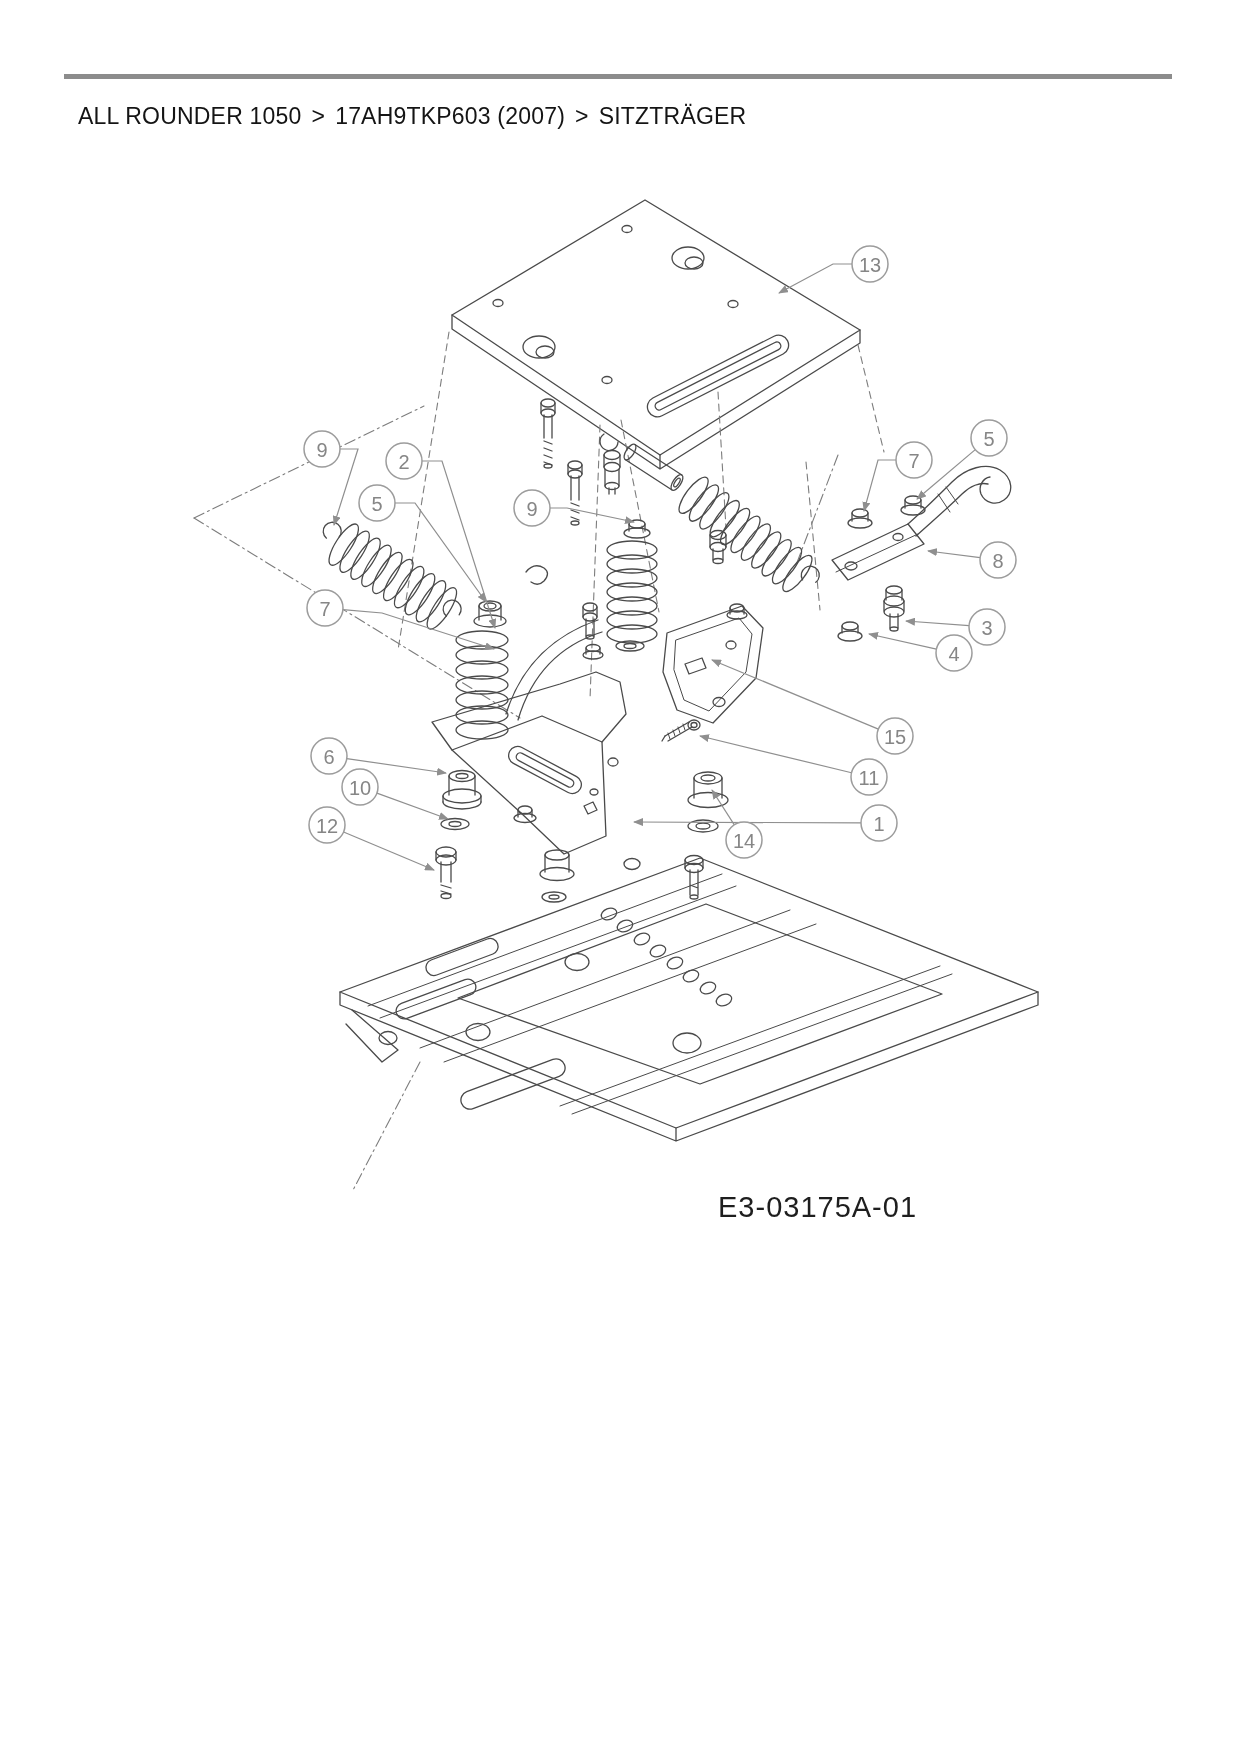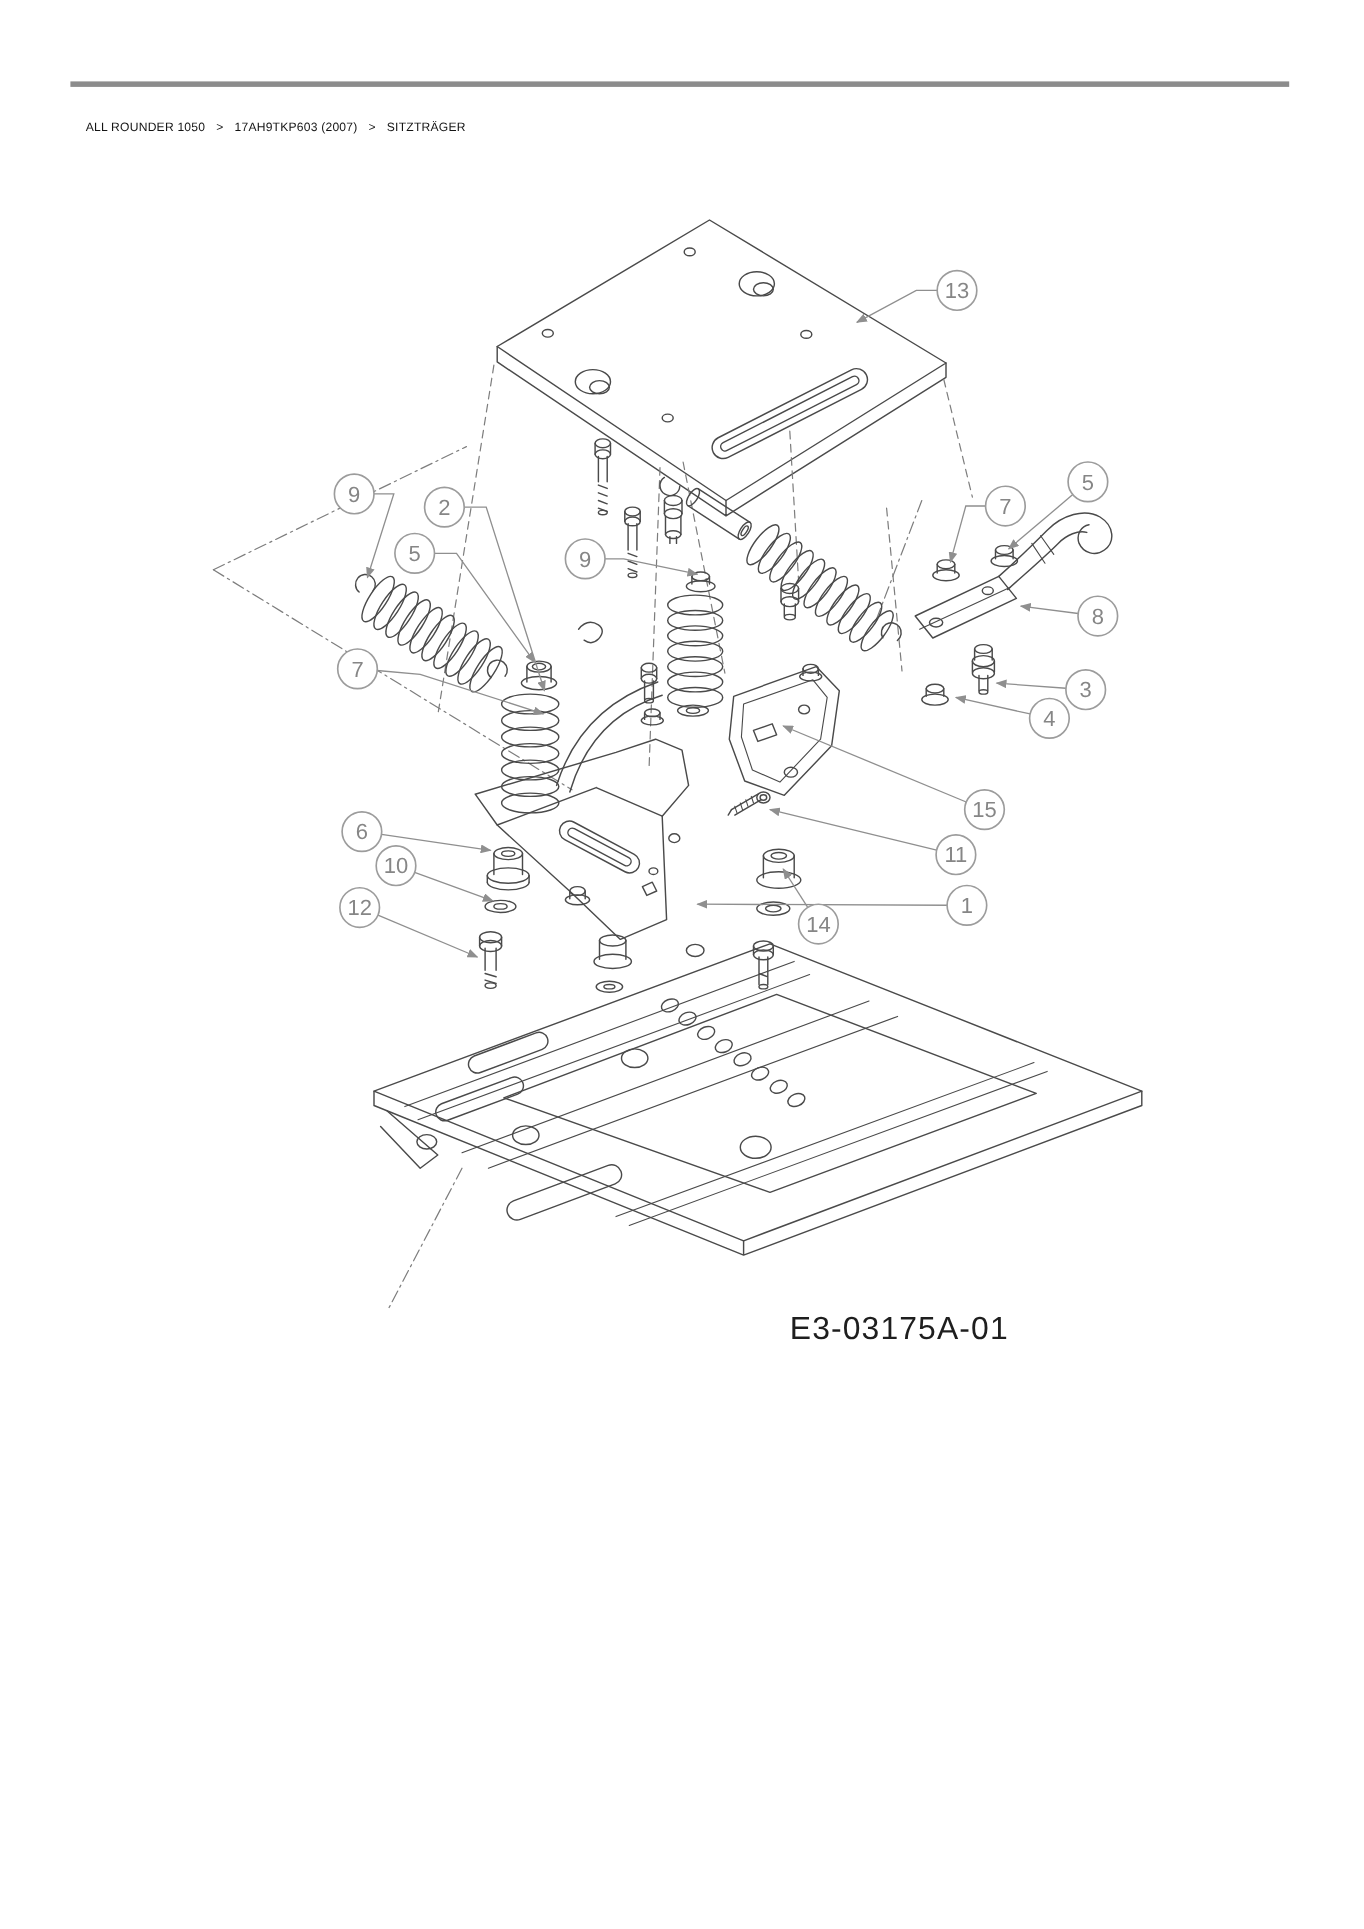--- a/index.html
+++ b/index.html
@@ -15,21 +15,21 @@
     font-family:"Liberation Sans", sans-serif;
     color:#1a1a1a;
     overflow:hidden;
   }
   .top-rule{
     position:absolute; left:64px; top:74px;
     width:1108px; height:5px; background:var(--rule);
   }
   .breadcrumb{
     position:absolute; left:78px; top:106px;
-    font-size:11px; line-height:20px; color:#141414;
+    font-size:23px; line-height:20px; color:#141414;
     letter-spacing:0.2px; white-space:nowrap;
   }
   .breadcrumb .sep{ margin:0 10px; color:#141414; }
   #diagram{
     position:absolute; left:0; top:0; width:1240px; height:1754px;
   }
   #diagram .ln{ fill:none; stroke:var(--ink); stroke-width:1.3; stroke-linecap:round; stroke-linejoin:round; }
   #diagram .thin{ stroke-width:1; }
   #diagram .dash{ stroke:#7d7d7d; stroke-dasharray:7 5; stroke-width:1.1; }
   #diagram .dashdot{ stroke:#7d7d7d; stroke-dasharray:11 4 2 4; stroke-width:1.1; }

